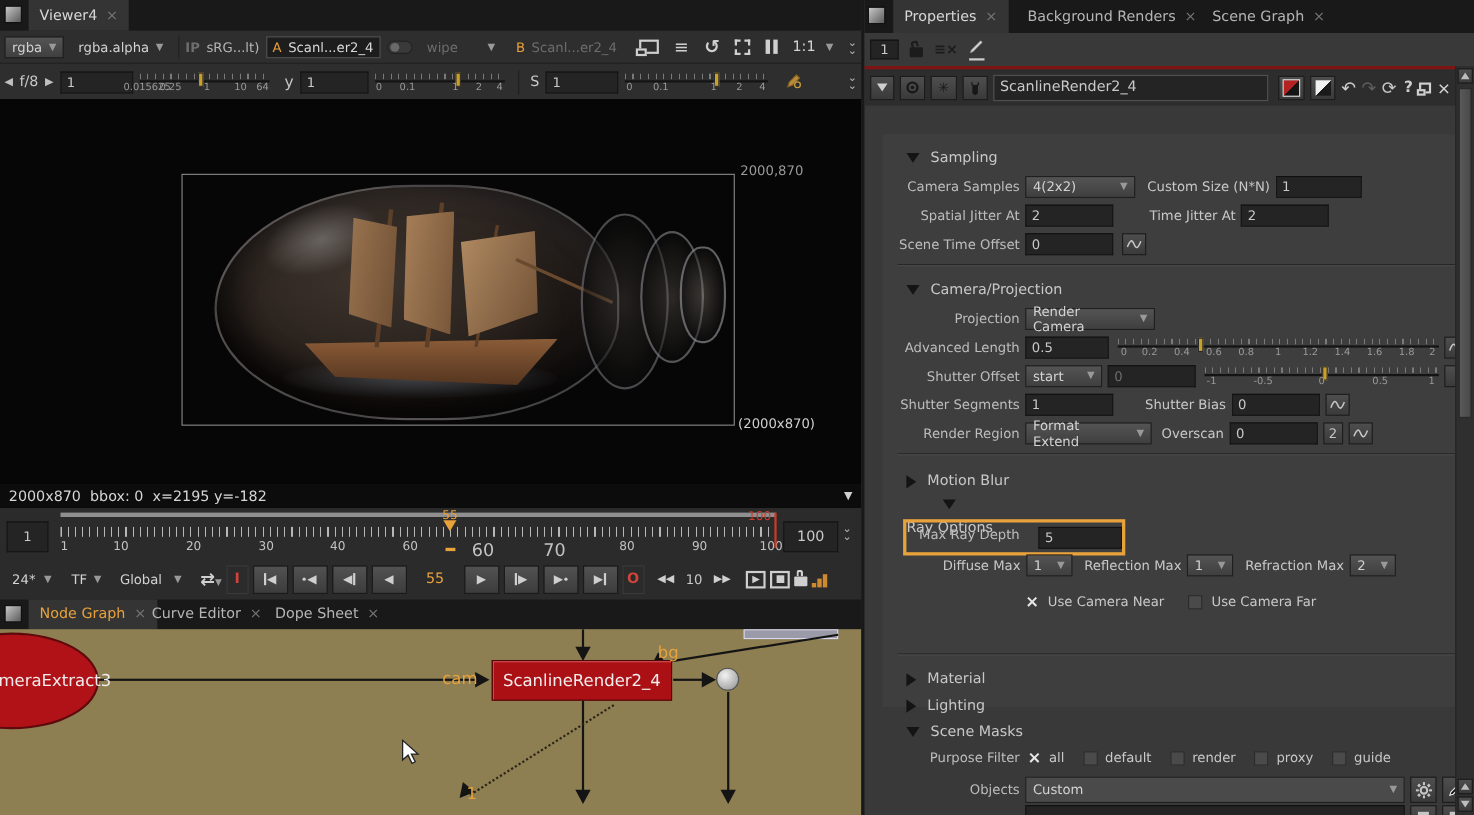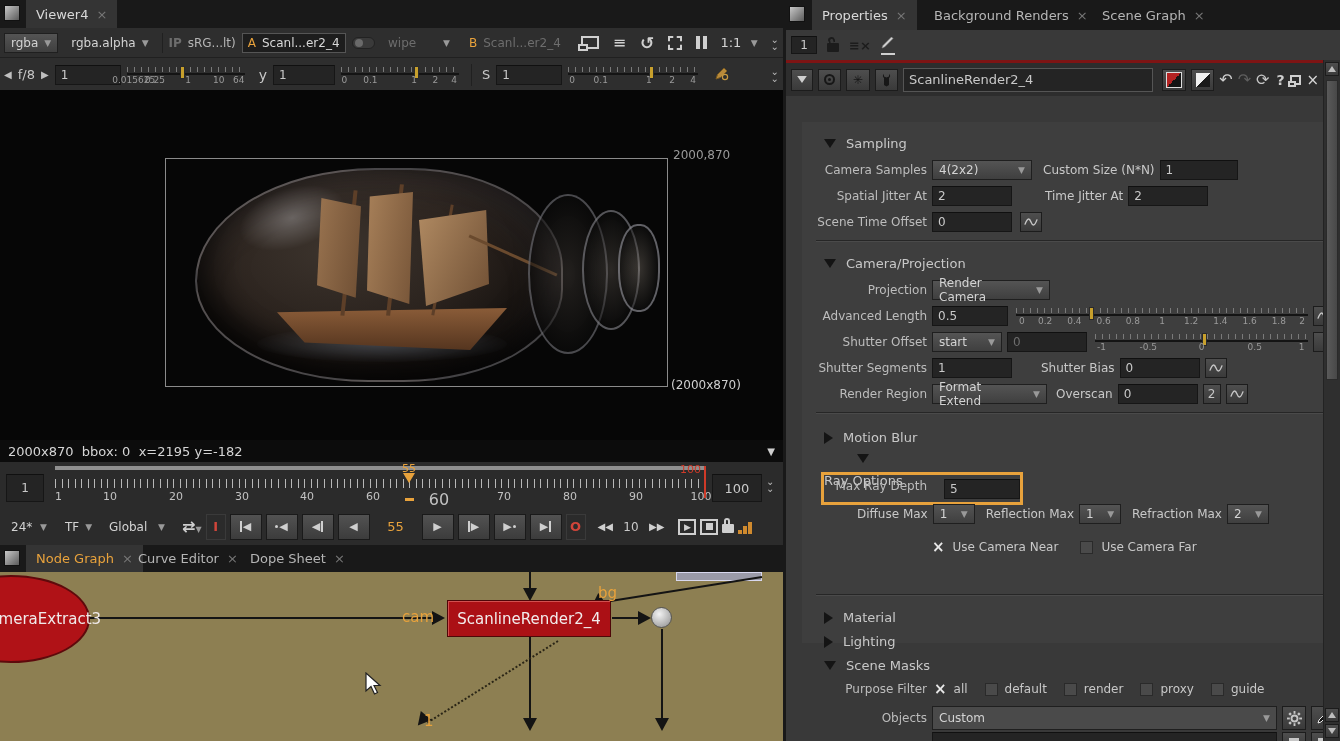--- a/index.html
+++ b/index.html
@@ -221,21 +221,21 @@
         </div>
       <div class="abs" style="left:55px;top:10px;width:650px;height:32px;">
         <div class="abs" style="left:0;top:7px;width:650px;height:9px;background-image:repeating-linear-gradient(90deg,#b8b8b8 0,#b8b8b8 1px,transparent 1px,transparent 6.56px);"></div>
         <span class="abs tl" style="left:0;top:18px;position:absolute;font-size:11px;color:#c2c2c2;">1</span>
         <span class="abs" style="left:55px;top:18px;font-size:11px;color:#c2c2c2;transform:translateX(-50%);">10</span>
         <span class="abs" style="left:121px;top:18px;font-size:11px;color:#c2c2c2;transform:translateX(-50%);">20</span>
         <span class="abs" style="left:187px;top:18px;font-size:11px;color:#c2c2c2;transform:translateX(-50%);">30</span>
         <span class="abs" style="left:252px;top:18px;font-size:11px;color:#c2c2c2;transform:translateX(-50%);">40</span>
         <span class="abs" style="left:318px;top:18px;font-size:11px;color:#c2c2c2;transform:translateX(-50%);">60</span>
         <span class="abs" style="left:384px;top:18px;font-size:16px;color:#c2c2c2;transform:translateX(-50%);">60</span>
-        <span class="abs" style="left:449px;top:18px;font-size:11px;color:#c2c2c2;transform:translateX(-50%);">70</span>
+        <span class="abs" style="left:449px;top:18px;font-size:16px;color:#c2c2c2;transform:translateX(-50%);">70</span>
         <span class="abs" style="left:515px;top:18px;font-size:11px;color:#c2c2c2;transform:translateX(-50%);">80</span>
         <span class="abs" style="left:581px;top:18px;font-size:11px;color:#c2c2c2;transform:translateX(-50%);">90</span>
         <span class="abs" style="left:646px;top:18px;font-size:11px;color:#c2c2c2;transform:translateX(-50%);">100</span>
 
         <div class="abs" style="left:649px;top:-6px;width:2px;height:32px;background:#cf3a28;"></div>
         <span class="abs" style="left:646px;top:-9px;transform:translateX(-100%);color:#cf3a28;font-size:11px;">100</span>
 
         <span class="abs" style="left:354px;top:-10px;transform:translateX(-50%);color:#e8a23c;font-size:11px;">55</span>
         <div class="abs" style="left:348px;top:1px;width:0;height:0;border-left:6px solid transparent;border-right:6px solid transparent;border-top:10px solid #e8a23c;"></div>
         <div class="abs" style="left:350px;top:26px;width:9px;height:3px;background:#e8a23c;"></div>

